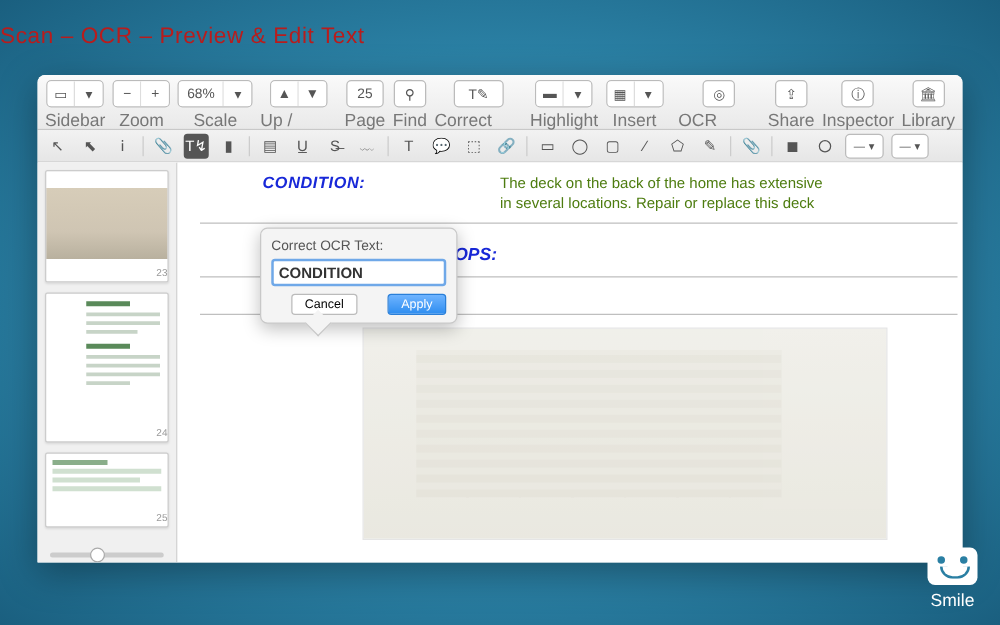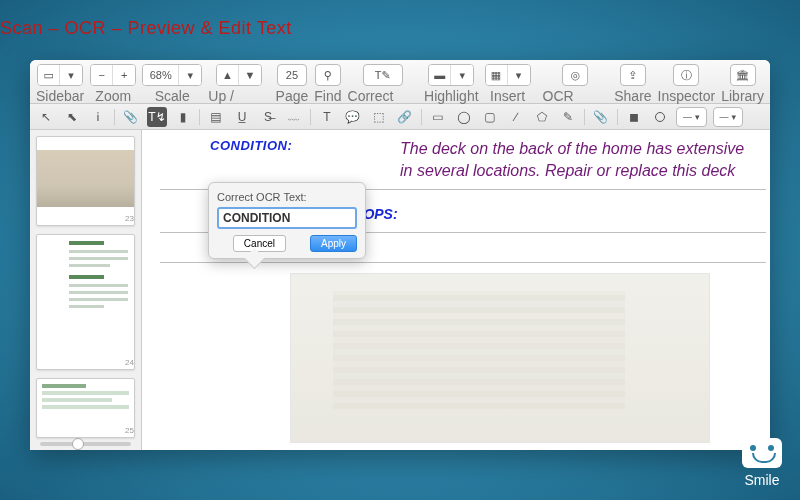--- a/index.html
+++ b/index.html
@@ -41,32 +41,32 @@
     display:flex;align-items:center;padding:0 6px;gap:6px;
   }
   .tool{width:20px;height:20px;display:flex;align-items:center;justify-content:center;border-radius:3px;color:#555;font-size:12px;}
   .tool.sel{background:#555;color:#fff;}
   .vsep{width:1px;height:16px;background:#ccc;}
   .content{flex:1;display:flex;overflow:hidden;background:#fff;}
   .sidebar{width:112px;background:#f0f0f0;border-right:1px solid #ccc;padding:6px;display:flex;flex-direction:column;gap:8px;overflow:hidden;position:relative;}
   .thumb{background:#fff;border:1px solid #ccc;border-radius:2px;position:relative;box-shadow:0 1px 2px rgba(0,0,0,0.1);}
   .thumb .pg{position:absolute;right:0;bottom:2px;font-size:8px;color:#999;}
   .thumb.t1{height:90px;background:linear-gradient(#fff 0%,#fff 15%, #d7cdb9 15%, #cfc5b3 55%, #b8b09e 80%, #fff 80%);}
-  .thumb.t2{height:136px;padding-left:26px;}
+  .thumb.t2{height:120px;padding-left:26px;}
   .thumb.t2 .lines{padding:6px;}
   .thumb.t2 .line{height:3px;background:#c7d4c7;margin-bottom:4px;}
   .thumb.t2 .hdr{height:4px;background:#5a8a5a;margin-bottom:5px;width:60%;}
   .thumb.t3{height:60px;padding:5px;}
   .thumb.t3 .bar{height:4px;background:#d0e0d0;margin-bottom:3px;}
   .slider{position:absolute;bottom:4px;left:10px;right:10px;height:4px;background:#ccc;border-radius:2px;}
   .slider .knob{position:absolute;left:35%;top:-4px;width:12px;height:12px;border-radius:50%;background:#fff;border:1px solid #aaa;}
   .doc{flex:1;overflow:hidden;position:relative;background:#fff;padding:8px 4px 0 18px;font-size:12.5px;}
   .cond-row{display:flex;margin-bottom:8px;}
   .cond-label{width:180px;color:#1828d8;font-style:italic;font-weight:700;font-size:13px;letter-spacing:0.5px;}
-  .cond-text{flex:1;color:#701a75;font-style:italic;font-size:16px;line-height:1.35;}
+  .cond-text{flex:1;color:#4d7c0f;font-size:12px;line-height:1.35;}
   .sec-head{color:#1828d8;font-weight:700;font-style:italic;font-size:14px;margin:16px 0 10px 130px;}
   .cond-sel{color:#6b8bd8;font-style:italic;font-weight:700;font-size:13px;text-decoration:underline;}
   .hr{border-top:1px solid #bfbfbf;margin:6px 0 6px 0;}
   .scan-img{margin:10px 0 0 130px;width:420px;height:170px;background:linear-gradient(#ecebe4,#e3e1d6);border:1px solid #ddd;opacity:0.75;position:relative;overflow:hidden;}
   .scan-img::before{content:"";position:absolute;left:10%;top:10%;width:70%;height:70%;background:repeating-linear-gradient(0deg,#d8d5c8 0,#d8d5c8 6px,#e3e1d6 6px,#e3e1d6 12px),repeating-linear-gradient(90deg,rgba(0,0,0,0) 0,rgba(0,0,0,0) 40px,#ccc9bb 40px,#ccc9bb 42px);opacity:.5;}
   .popover{
     position:absolute;left:158px;top:122px;width:158px;background:#f4f4f4;border:1px solid #c8c8c8;
     border-radius:6px;box-shadow:0 4px 14px rgba(0,0,0,0.25);padding:8px 8px 6px;font-size:11px;margin-left:20px;
   }
   .popover::after{

